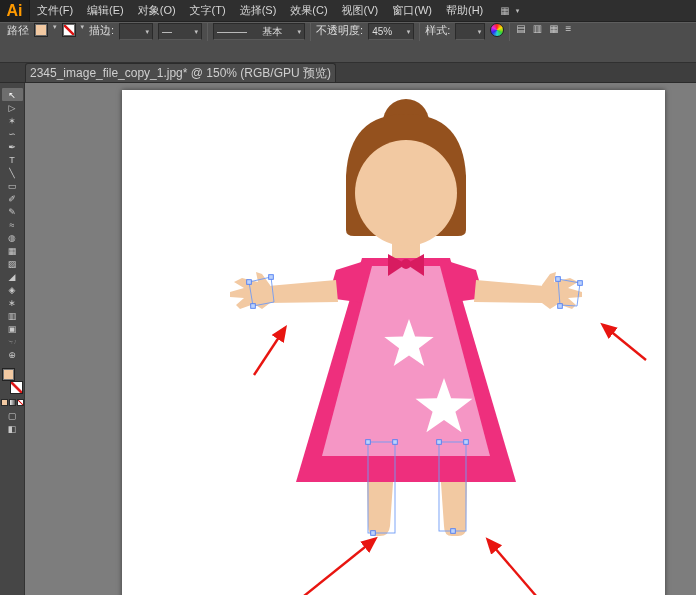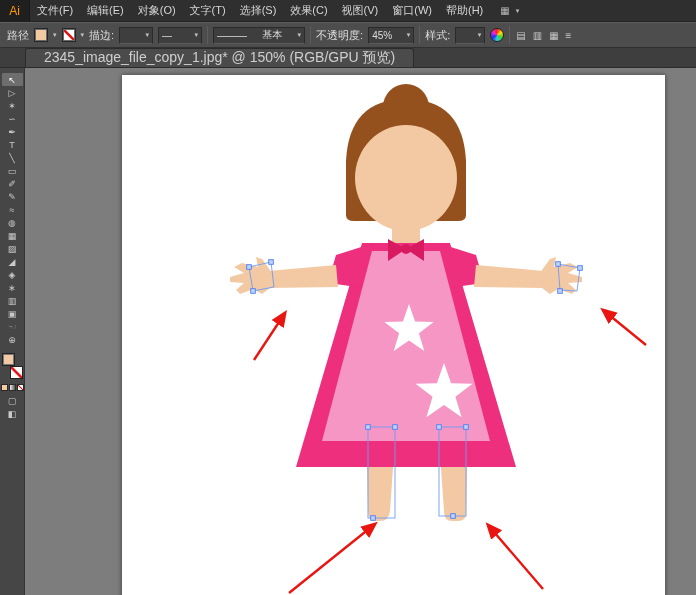--- a/index.html
+++ b/index.html
@@ -1,40 +1,40 @@
 <!DOCTYPE html>
 <html><head>
 <meta charset="utf-8">
 <style>
   * { box-sizing: border-box; margin: 0; padding: 0; }
   body { font-family: "Liberation Sans", "DejaVu Sans", sans-serif; }
   .app { width: 696px; height: 595px; background: #3c3c3c; position: relative; overflow: hidden; user-select: none; }
 
   
   .menubar { height: 22px; background: #2f2f2f; border-bottom: 1px solid #222; display: flex; align-items: center; color: #d6d6d6; font-size: 11px; }
-  .ai-logo { width: 30px; height: 22px; background: #1f1f1f; color: #ff9a00; font-weight: normal; font-size: 12px; display: flex; align-items: center; justify-content: center; border-right: 1px solid #191919; }
+  .ai-logo { width: 30px; height: 22px; background: #1f1f1f; color: #ff9a00; font-weight: bold; font-size: 16px; display: flex; align-items: center; justify-content: center; border-right: 1px solid #191919; }
   .menu-item { padding: 8px 7px; height: 100%; display: flex; align-items: center; cursor: default; white-space: nowrap; }
   .mb-icons { display: flex; align-items: center; gap: 6px; margin-left: 10px; color: #bdbdbd; }
   .mb-ic { font-size: 10px; }
   .mb-ic.small { font-size: 7px; }
 
   
-  .controlbar { height: 26px; background: #4d4d4d; border-top: 1px solid #5e5e5e; border-bottom: 1px solid #303030; display: flex; align-items: center; gap: 5px; padding: 0 7px; color: #dddddd; font-size: 11px; }
+  .controlbar { height: 41px; background: #4d4d4d; border-top: 1px solid #5e5e5e; border-bottom: 1px solid #303030; display: flex; gap: 5px; padding: 0 7px; color: #dddddd; font-size: 11px; }
   .cb-label { white-space: nowrap; }
   .swatch { width: 14px; height: 14px; border: 1px solid #262626; box-shadow: 0 0 0 1px #6a6a6a inset; }
   .swatch.none { background: linear-gradient(45deg, #ffffff 40%, #dd1111 46%, #dd1111 54%, #ffffff 60%); }
   .dd-arrow { font-size: 7px; color: #c2c2c2; }
   .cb-dd { height: 17px; background: #3e3e3e; border: 1px solid #2a2a2a; border-bottom-color: #5a5a5a; display: flex; align-items: center; justify-content: space-between; padding: 0 3px; gap: 3px; font-size: 10px; color: #dddddd; }
   .sep { width: 1px; height: 18px; background: #383838; border-right: 1px solid #5d5d5d; }
   .color-wheel { width: 14px; height: 14px; border-radius: 50%; border: 1px solid #222; background: conic-gradient(#ff2020, #ffe000, #35d435, #2ad4d4, #2a2af0, #e52ae5, #ff2020); }
   .align-ic { font-size: 10px; color: #cccccc; padding: 0 1px; }
 
   
   .tabbar { height: 20px; background: #3e3e3e; border-bottom: 1px solid #2b2b2b; display: flex; align-items: flex-end; }
-  .doc-tab { height: 19px; margin-left: 25px; background: #4b4b4b; border: 1px solid #2b2b2b; border-bottom: none; border-radius: 3px 3px 0 0; color: #cfcfcf; font-size: 14px; padding: 0 18px; display: flex; align-items: center; white-space: nowrap; }
+  .doc-tab { height: 19px; margin-left: 25px; background: #4b4b4b; border: 1px solid #2b2b2b; border-bottom: none; border-radius: 3px 3px 0 0; color: #cfcfcf; font-size: 12px; padding: 0 4px; display: flex; align-items: center; white-space: nowrap; }
 
   
   .workspace { display: flex; height: 527px; }
   .toolbar { width: 25px; background: #464646; border-right: 1px solid #333; display: flex; flex-direction: column; align-items: center; padding-top: 5px; flex: none; }
   .tool { width: 21px; height: 13px; display: flex; align-items: center; justify-content: center; font-size: 9px; color: #c9c9c9; cursor: default; }
   .tool.active { background: #6e6e6e; border-radius: 1px; color: #ffffff; }
   .tb-swatches { position: relative; width: 21px; height: 26px; margin-top: 7px; flex: none; }
   .tb-fill { position: absolute; top: 0; left: 0; width: 13px; height: 13px; border: 1px solid #222; box-shadow: 0 0 0 1px #777 inset; z-index: 2; }
   .tb-stroke { position: absolute; bottom: 0; right: 0; width: 13px; height: 13px; border: 1px solid #222; background: linear-gradient(45deg, #ffffff 38%, #dd1111 46%, #dd1111 54%, #ffffff 62%); z-index: 1; }
   .tb-modes { display: flex; gap: 1px; margin-top: 5px; }

